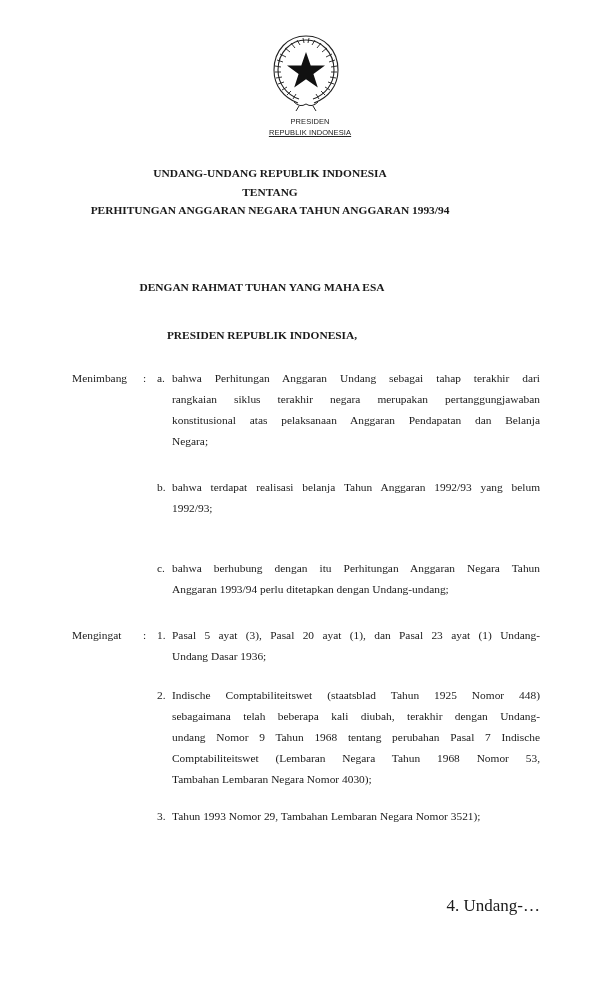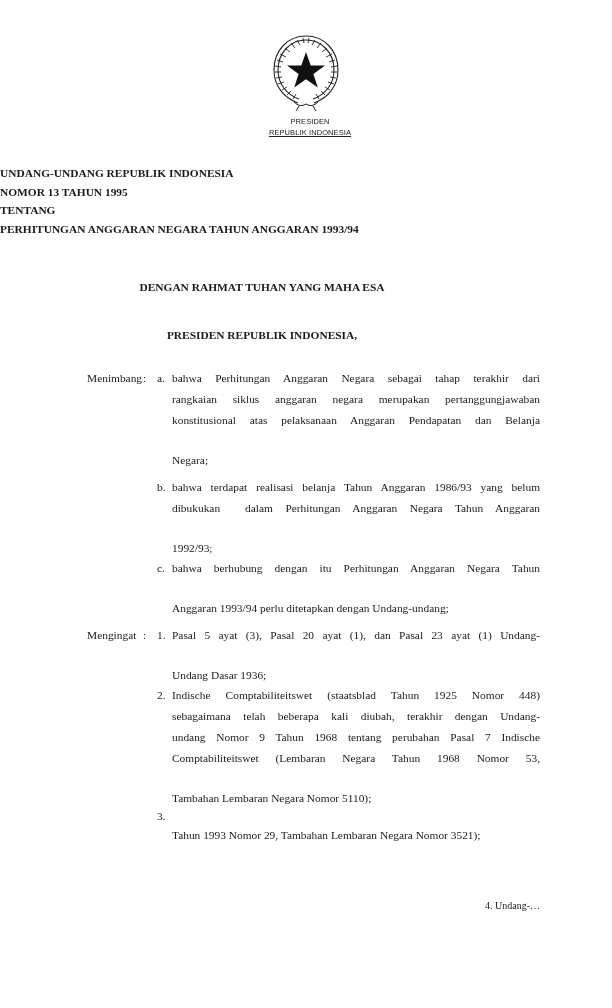--- a/index.html
+++ b/index.html
@@ -34,21 +34,21 @@
       color: #222;
     }
     .emblem-caption.l1 { top: 117px; }
     .emblem-caption.l2 { top: 128px; text-decoration: underline; }
 
     .title-block {
       position: absolute;
       left: 0;
       width: 540px;
       top: 164px;
-      text-align: left;
+      text-align: center;
       font-weight: bold;
       font-size: 11.4px;
     }
     .title-block .tline {
       height: 18.5px;
       line-height: 18.5px;
     }
     .centered-bold {
       position: absolute;
       left: 0;
@@ -65,21 +65,20 @@
       position: absolute;
       left: 0;
       width: 612px;
       font-size: 11.4px;
     }
     .section-label {
       position: absolute;
       left: 72px;
       top: 0;
       line-height: 21px;
-      margin-left: 15px;
     }
     .section-colon {
       position: absolute;
       left: 143px;
       top: 0;
       line-height: 21px;
     }
     .item {
       position: absolute;
       left: 0;
@@ -104,28 +103,27 @@
       hyphens: none;
     }
     .item-body .ln {
       display: block;
       text-align: justify;
       text-align-last: justify;
       white-space: nowrap;
     }
     .item-body .ln.last {
       text-align-last: left;
-      margin-top: 19px;
     }
 
     .continuation {
       position: absolute;
       right: 72px;
       top: 895px;
-      font-size: 10px;
+      font-size: 17px;
       line-height: 21px;
     }
   </style>
 </head>
 <body>
 
 <div class="emblem">
   <svg width="80" height="82" viewBox="0 0 80 82">
 
     <g fill="none" stroke="#222" stroke-width="1.1">
@@ -171,47 +169,45 @@
     </g>
 
     <polygon fill="#111" points="40,22 44.7,35.5 59,35.5 47.4,44 51.8,57.5 40,49.2 28.2,57.5 32.6,44 21,35.5 35.3,35.5"></polygon>
   </svg>
 </div>
 <div class="emblem-caption l1">PRESIDEN</div>
 <div class="emblem-caption l2">REPUBLIK INDONESIA</div>
 
 <div class="title-block">
   <div class="tline">UNDANG-UNDANG REPUBLIK INDONESIA</div>
-  <div class="tline">NOMOR 13 TAHUN 1995</div>
   <div class="tline">TENTANG</div>
   <div class="tline">PERHITUNGAN ANGGARAN NEGARA TAHUN ANGGARAN 1993/94</div>
 </div>
 
 <div class="centered-bold rahmat">DENGAN RAHMAT TUHAN YANG MAHA ESA</div>
 <div class="centered-bold presiden">PRESIDEN REPUBLIK INDONESIA,</div>
 
 <div class="section" style="top:368px;">
   <span class="section-label">Menimbang</span>
   <span class="section-colon">:</span>
 
   <div class="item" style="top:0px;">
     <span class="item-marker">a.</span>
     <div class="item-body">
-      <span class="ln">bahwa Perhitungan Anggaran Negara sebagai tahap terakhir dari</span>
-      <span class="ln">rangkaian siklus anggaran negara merupakan pertanggungjawaban</span>
+      <span class="ln">bahwa Perhitungan Anggaran Undang sebagai tahap terakhir dari</span>
+      <span class="ln">rangkaian siklus terakhir negara merupakan pertanggungjawaban</span>
       <span class="ln">konstitusional atas pelaksanaan Anggaran Pendapatan dan Belanja</span>
       <span class="ln last">Negara;</span>
     </div>
   </div>
 
   <div class="item" style="top:109px;">
     <span class="item-marker">b.</span>
     <div class="item-body">
-      <span class="ln">bahwa terdapat realisasi belanja Tahun Anggaran 1986/93 yang belum</span>
-      <span class="ln" style="white-space:pre;">dibukukan  dalam Perhitungan Anggaran Negara Tahun Anggaran</span>
+      <span class="ln">bahwa terdapat realisasi belanja Tahun Anggaran 1992/93 yang belum</span>
       <span class="ln last">1992/93;</span>
     </div>
   </div>
 
   <div class="item" style="top:190px;">
     <span class="item-marker">c.</span>
     <div class="item-body">
       <span class="ln">bahwa berhubung dengan itu Perhitungan Anggaran Negara Tahun</span>
       <span class="ln last">Anggaran 1993/94 perlu ditetapkan dengan Undang-undang;</span>
     </div>
@@ -230,21 +226,21 @@
     </div>
   </div>
 
   <div class="item" style="top:60px;">
     <span class="item-marker num">2.</span>
     <div class="item-body">
       <span class="ln">Indische Comptabiliteitswet (staatsblad Tahun 1925 Nomor 448)</span>
       <span class="ln">sebagaimana telah beberapa kali diubah, terakhir dengan Undang-</span>
       <span class="ln">undang Nomor 9 Tahun 1968 tentang perubahan Pasal 7 Indische</span>
       <span class="ln">Comptabiliteitswet (Lembaran Negara Tahun 1968 Nomor 53,</span>
-      <span class="ln last">Tambahan Lembaran Negara Nomor 5110);</span>
+      <span class="ln last">Tambahan Lembaran Negara Nomor 4030);</span>
     </div>
   </div>
 
   <div class="item" style="top:181px;">
     <span class="item-marker num">3.</span>
     <div class="item-body">
       <span class="ln last">Tahun 1993 Nomor 29, Tambahan Lembaran Negara Nomor 3521);</span>
     </div>
   </div>
 </div>

